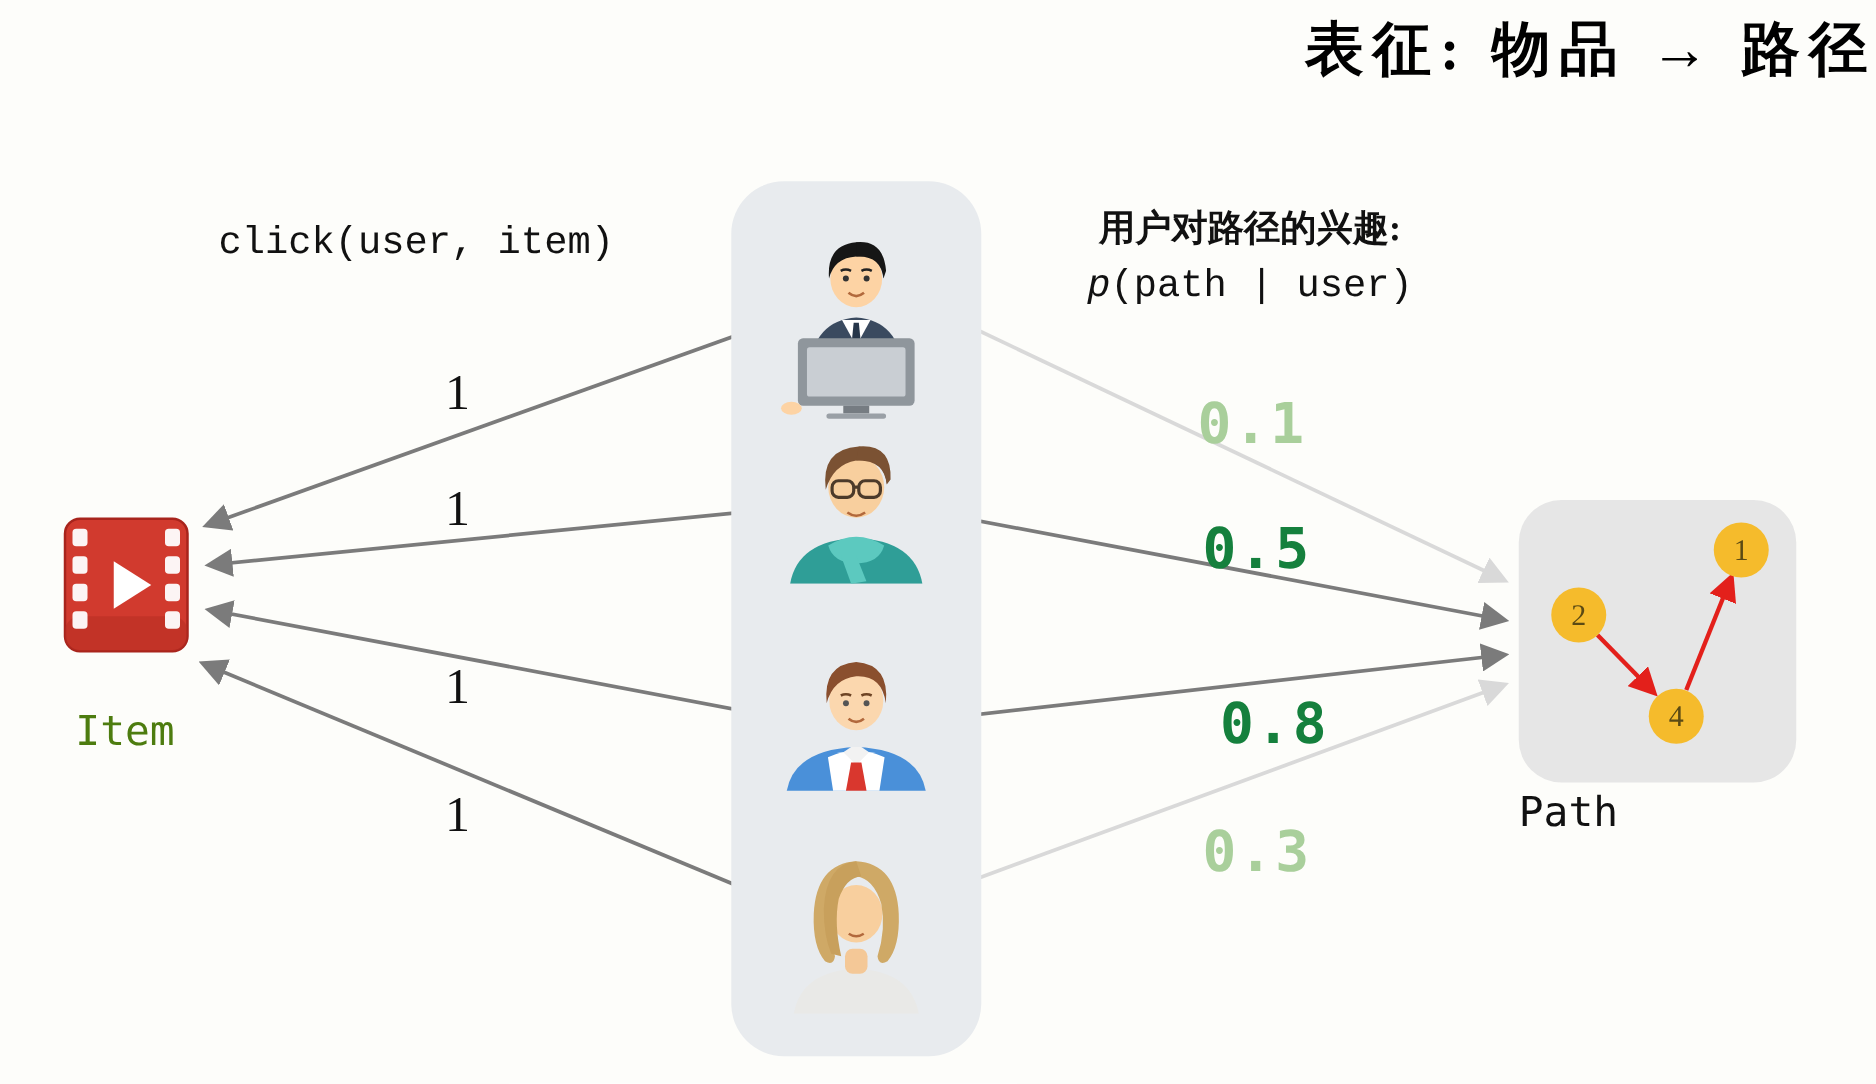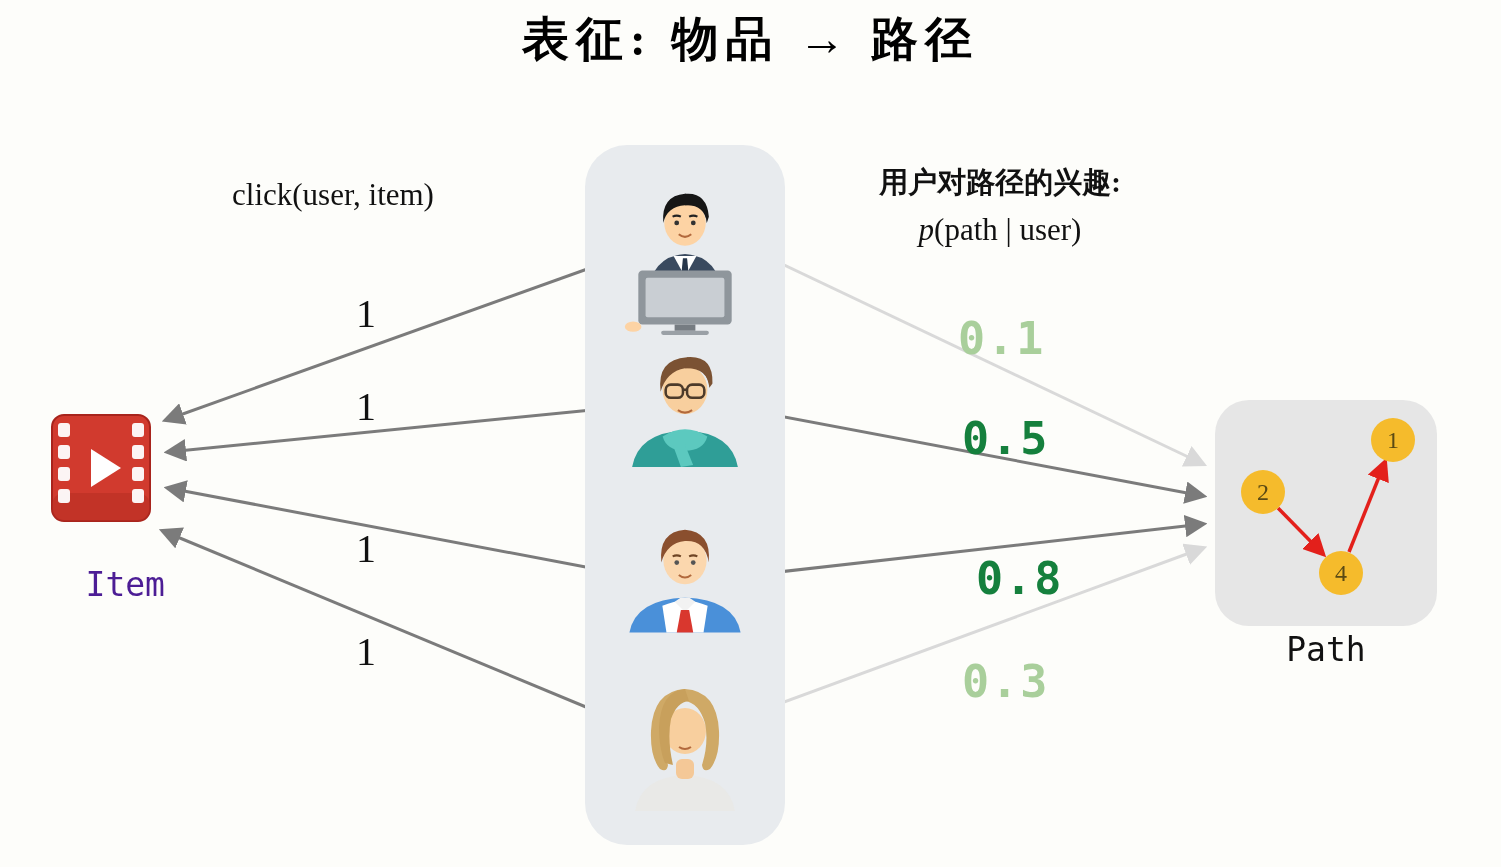--- a/index.html
+++ b/index.html
@@ -3,36 +3,36 @@
 <meta charset="utf-8">
 <style>
   html,body{margin:0;padding:0;background:#ffffff;}
   .canvas{
     position:relative;width:1501px;height:867px;background:#fdfdfa;overflow:hidden;
     font-family:"Liberation Sans",sans-serif;
   }
   .arrows{position:absolute;left:0;top:0;width:1501px;height:867px;}
 
   .title{
-    position:absolute;top:8px;left:0;width:100%;text-align:center;
+    position:absolute;top:8px;left:0;width:100%;text-align:right;
     font-family:"Liberation Serif",serif;font-weight:700;font-size:47px;color:#000;
     letter-spacing:7px;margin:0;
   }
 
   .caption{position:absolute;text-align:center;color:#111;}
   .caption .zh{font-family:"Liberation Serif",serif;font-weight:700;font-size:29px;}
-  .caption .math{font-family:Liberation Serif, serif;font-size:31px;margin-top:9px;}
+  .caption .math{font-family:Liberation Mono, monospace;font-size:31px;margin-top:9px;}
   .caption .math .var{font-style:italic;}
   .caption-left{left:168px;top:168px;width:330px;}
   .caption-right{left:820px;top:163px;width:360px;}
 
   .item-icon{position:absolute;left:50px;top:413px;width:102px;height:110px;}
   .item-label{
-    position:absolute;left:35px;top:565px;width:130px;text-align:right;
-    font-family:"DejaVu Sans Mono",monospace;font-size:33px;color:#4c1d95;
+    position:absolute;left:35px;top:565px;width:130px;text-align:center;
+    font-family:"DejaVu Sans Mono",monospace;font-size:33px;color:#4d7c0f;
   }
 
   .users-panel{
     position:absolute;left:585px;top:145px;width:200px;height:700px;
     border-radius:42px;background:#e8ebee;
   }
   .avatar{position:absolute;}
   .u1{left:22px;top:26px;width:156px;height:166px;}
   .u2{left:28px;top:202px;width:144px;height:120px;}
   .u3{left:30px;top:376px;width:140px;height:112px;}
@@ -56,21 +56,21 @@
   .p2{left:962px;top:412px;}
   .p3{left:976px;top:552px;}
   .p4{left:962px;top:655px;}
 
   .path-panel{
     position:absolute;left:1215px;top:400px;width:222px;height:226px;
     border-radius:34px;background:#e6e6e6;
   }
   .path-panel svg{position:absolute;left:0;top:0;}
   .path-label{
-    position:absolute;left:1215px;top:630px;width:222px;text-align:center;
+    position:absolute;left:1215px;top:630px;width:222px;
     font-family:"DejaVu Sans Mono",monospace;font-size:33px;color:#111;
   }
   .node-text{
     font-family:"Liberation Serif",serif;font-size:24px;fill:#5b4a14;
     text-anchor:middle;
   }
 </style>
 </head>
 <body>
 

